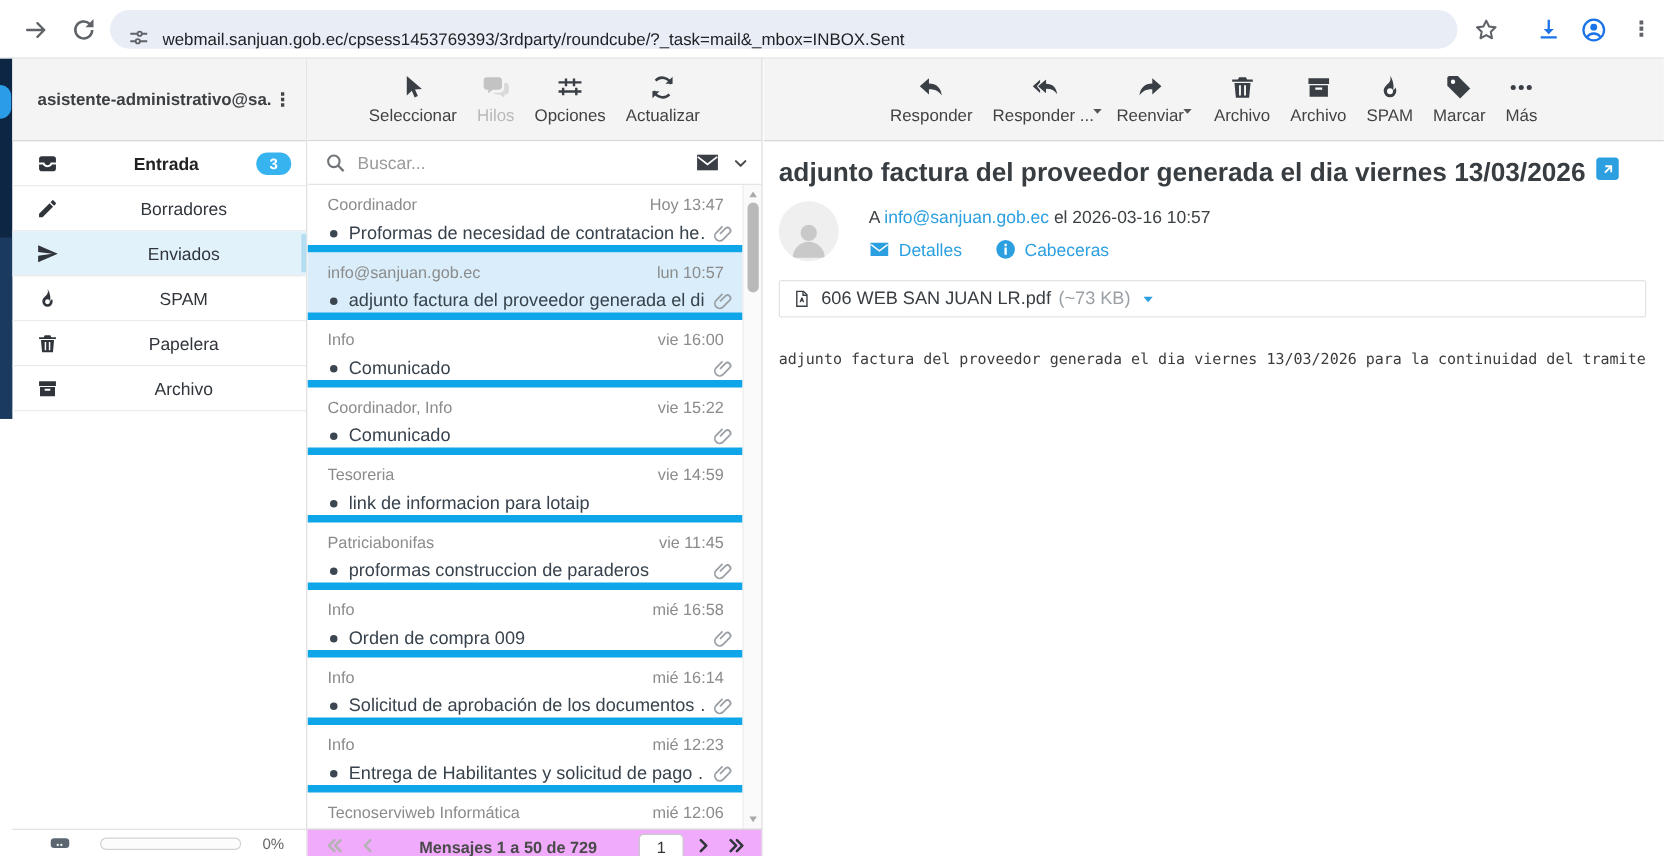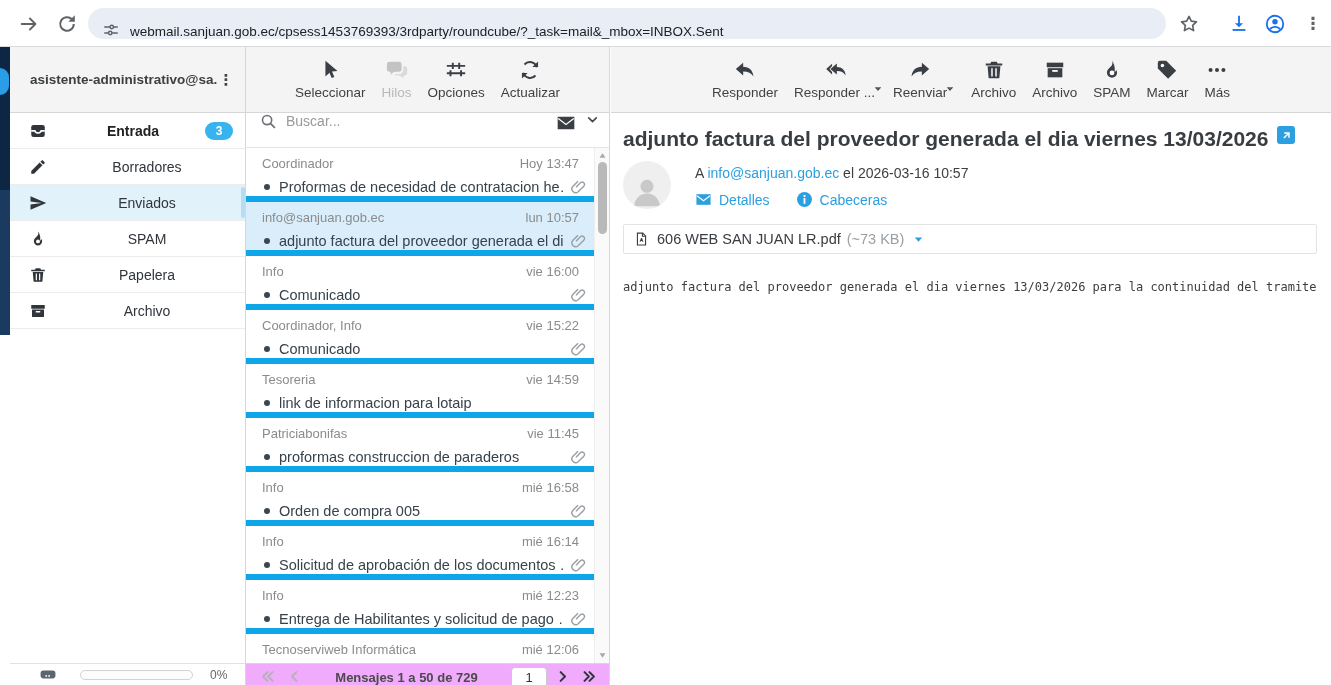--- a/index.html
+++ b/index.html
@@ -57,21 +57,21 @@
     background:#fff; border-right:1px solid #d7d7d7; }
   .toolbar { height:66px; background:#f4f4f4; border-bottom:1px solid #d7d7d7;
     display:flex; align-items:center; justify-content:center; }
   .tb-btn { display:flex; flex-direction:column; align-items:center; margin:0 8px;
     color:#424242; cursor:pointer; }
   .tb-btn .tb-ic { width:22px; height:22px; color:#3a3f45; }
   .tb-btn .tb-lb { font-size:13.5px; margin-top:4px; }
   .tb-btn.disabled { color:#b9b9b9; } .tb-btn.disabled .tb-ic { color:#c3c3c3; }
   .tb-caret { color:#555; width:10px; height:10px; margin:18px 2px 0 -4px; cursor:pointer; }
 
-  #searchbar { height:35px; border-bottom:1px solid #e4e4e4; display:flex; align-items:flex-start;
+  #searchbar { height:35px; border-bottom:1px solid #e4e4e4; display:flex; align-items:center;
     padding:0 10px 0 14px; background:#fff; }
   #searchbar .s-ic { width:17px; height:17px; color:#6f7377; flex:0 0 auto; }
   #search-input { flex:1; border:none; outline:none; font-size:14px; color:#444;
     margin-left:9px; font-family:inherit; background:transparent; }
   #search-input::placeholder { color:#9a9a9a; }
   #searchbar .env { width:20px; height:20px; color:#3a3f45; margin-right:10px; cursor:pointer; }
   #searchbar .chev { width:13px; height:13px; color:#4a4a4a; cursor:pointer; }
 
   #messages { position:absolute; top:101px; left:0; width:349px; height:515px; overflow:hidden; }
   .msg-row { height:54px; padding:7px 8px 0 16px; border-bottom:6px solid #0ea5e9;
@@ -487,21 +487,21 @@
         </div>
       </div>
 
       <div class="msg-row">
         <div class="msg-l1">
           <span class="msg-sender">Info</span>
           <span class="msg-date">mié 16:58</span>
         </div>
         <div class="msg-l2">
           <span class="dot"></span>
-          <span class="msg-subject">Orden de compra 005</span>
+          <span class="msg-subject">Orden de compra 009</span>
           <svg class="clip">
             <use href="#i-paperclip"></use>
           </svg>
         </div>
       </div>
 
       <div class="msg-row">
         <div class="msg-l1">
           <span class="msg-sender">Info</span>
           <span class="msg-date">mié 16:14</span>

